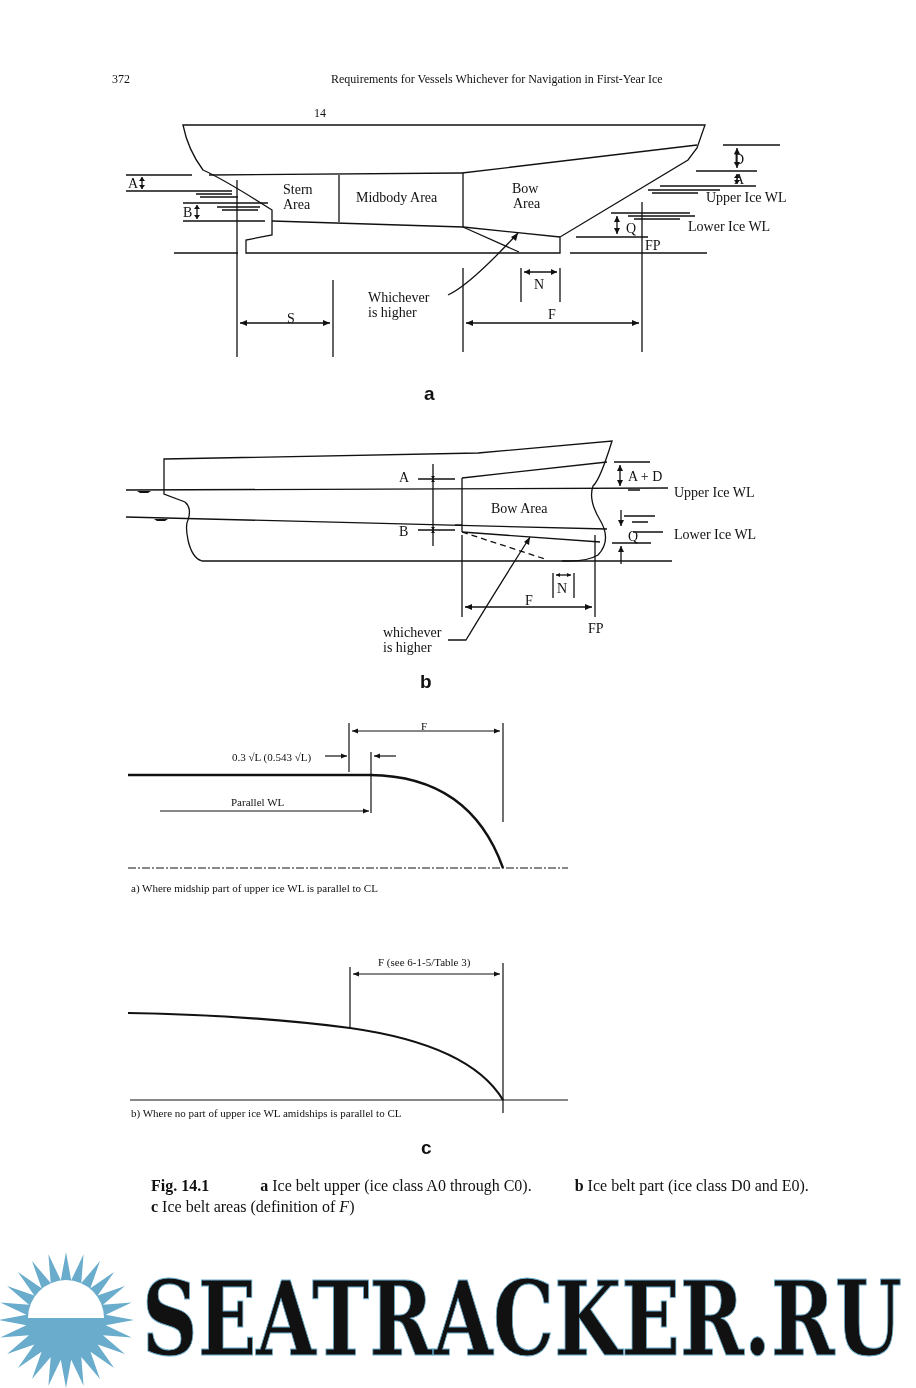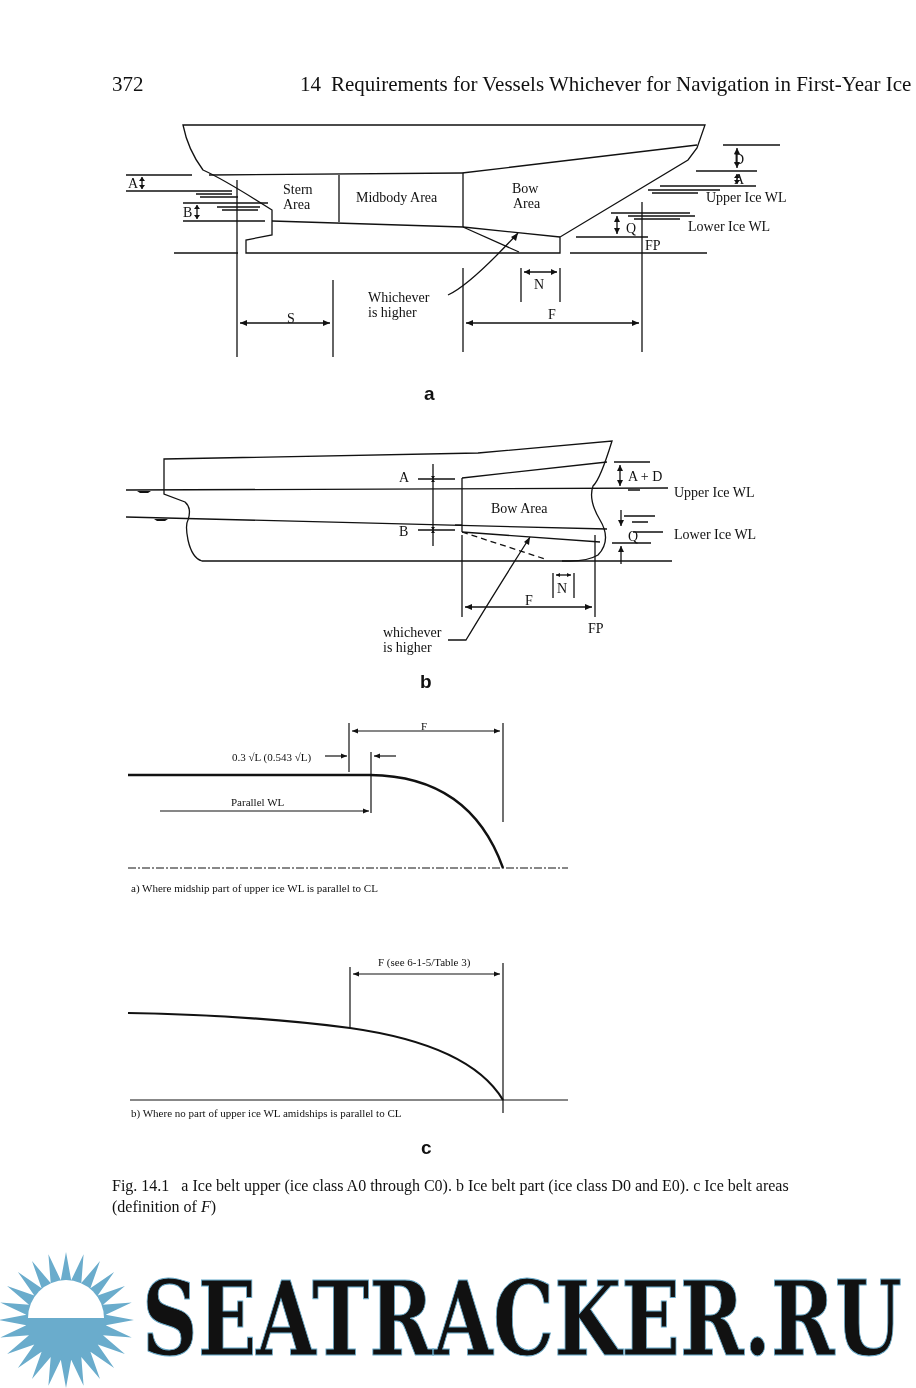--- a/index.html
+++ b/index.html
@@ -1,31 +1,31 @@
 <!DOCTYPE html>
 <html><head>
 <meta charset="utf-8">
 <style>
   html, body { margin:0; padding:0; background:#ffffff; }
   body { width:916px; height:1388px; position:relative; overflow:hidden;
          font-family:"Liberation Serif", "DejaVu Serif", serif; color:#111; }
   .abs { position:absolute; white-space:nowrap; }
-  .hdr { font-size:21px; top:72px; }
+  .hdr { font-size:12px; top:72px; }
   svg { position:absolute; left:0; top:0; }
   svg text { font-family:"Liberation Serif", "DejaVu Serif", serif; fill:#111; }
   .sub { font-family:"Liberation Sans", "DejaVu Sans", sans-serif; font-weight:bold; font-size:19px; }
   .caption { left:112px; top:1175px; width:700px; font-size:16px; line-height:21px; white-space:normal; }
-  .caption b { font-weight:normal; }
+  .caption b { font-weight:bold;margin-left:39px; }
   .logo-text { font-family:"DejaVu Serif", "Liberation Serif", serif; font-weight:bold; }
 </style>
 </head>
 <body>
 
 <div class="abs hdr" style="left:112px;">372</div>
-<div class="abs hdr" style="left:300px;">14</div>
+<div class="abs hdr" style="left:314px;margin-top:34px;">14</div>
 <div class="abs hdr" style="left:331px;">Requirements for Vessels Whichever for Navigation in First-Year Ice</div>
 
 <svg width="916" height="410" viewBox="0 0 916 410" style="top:0">
   <g stroke="#111" stroke-width="1.3" fill="none">
 
     <path d="M183,125 L705,125 L697,148 L688,160 L560,237 L560,253 L246,253 L246,240 L272,235 L272,210 Q225,180 203,170 Q188,150 183,125 Z"></path>
 
     <path d="M462,173 L697,145"></path>
 
     <path d="M209,175 L462,173"></path>

